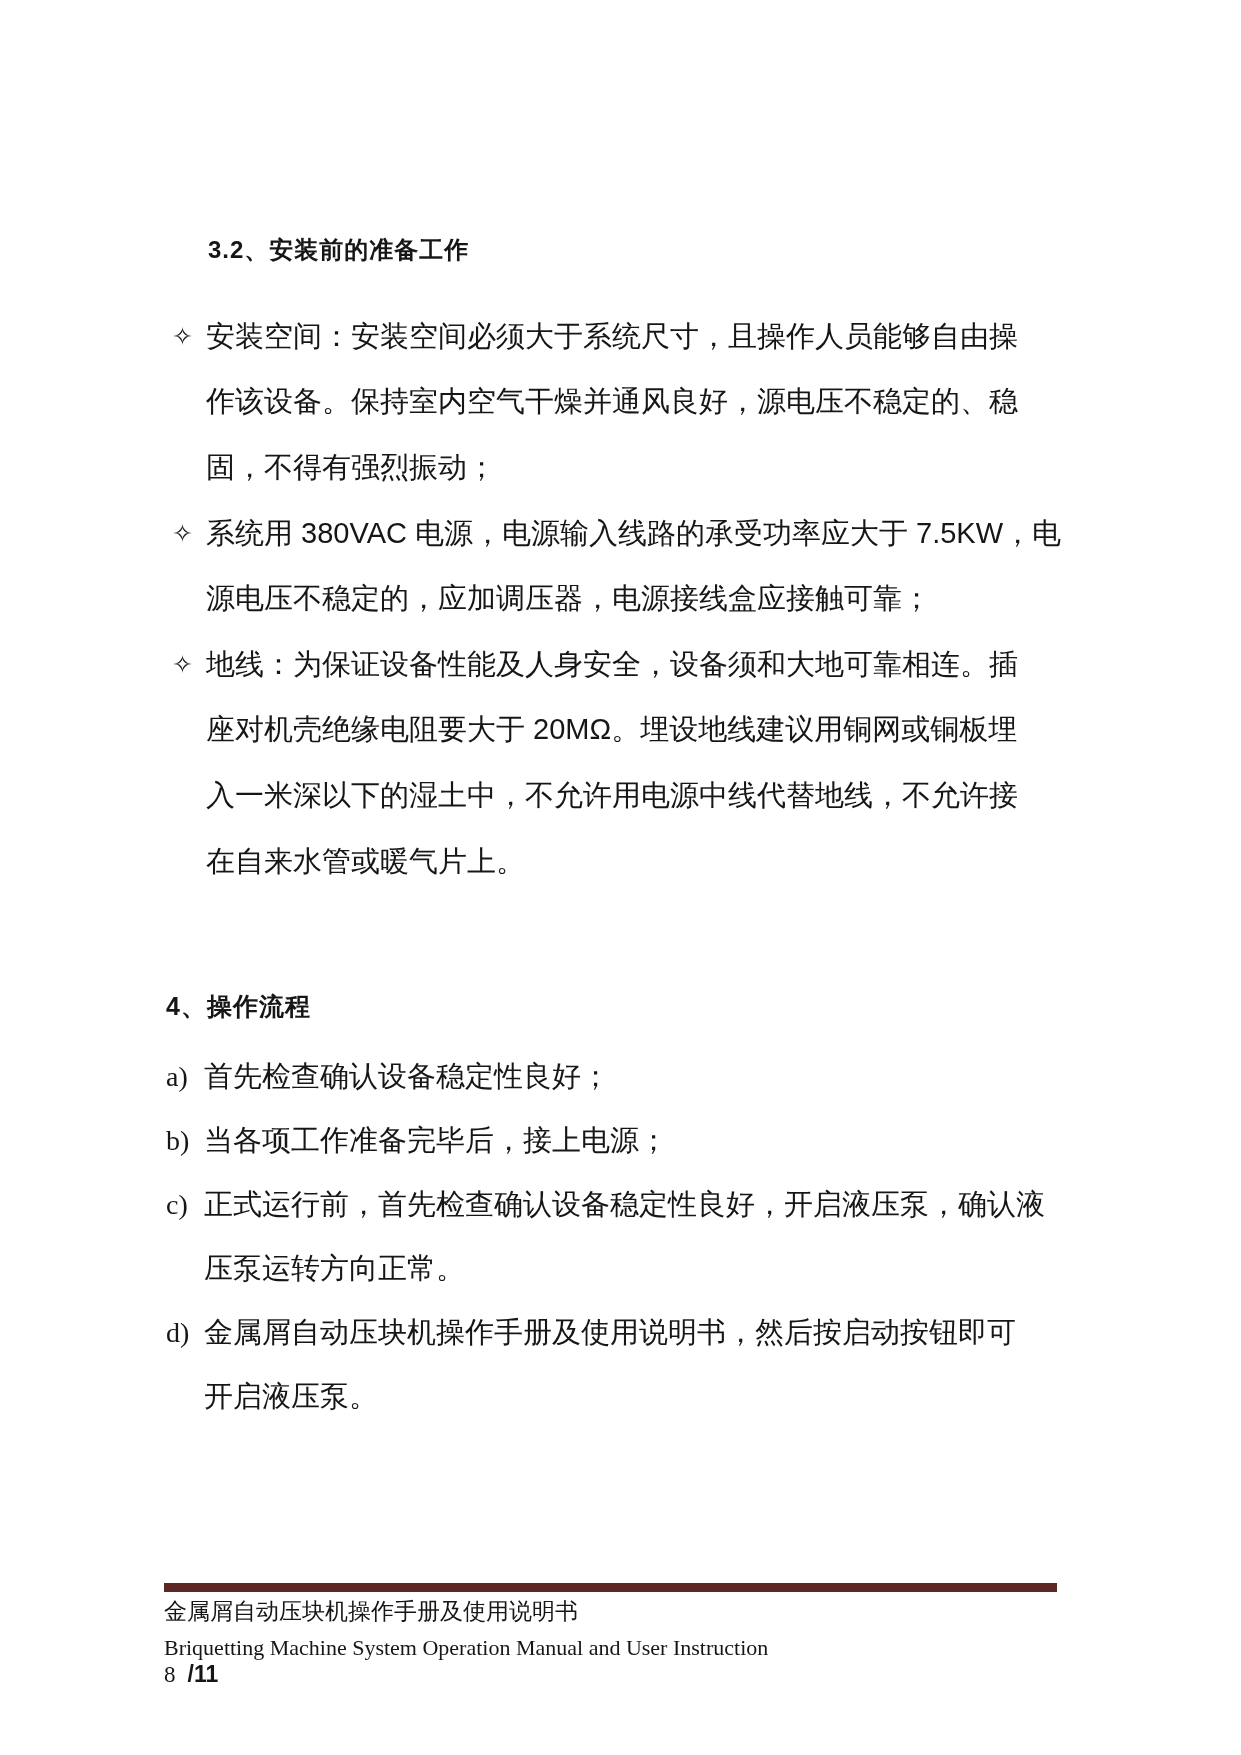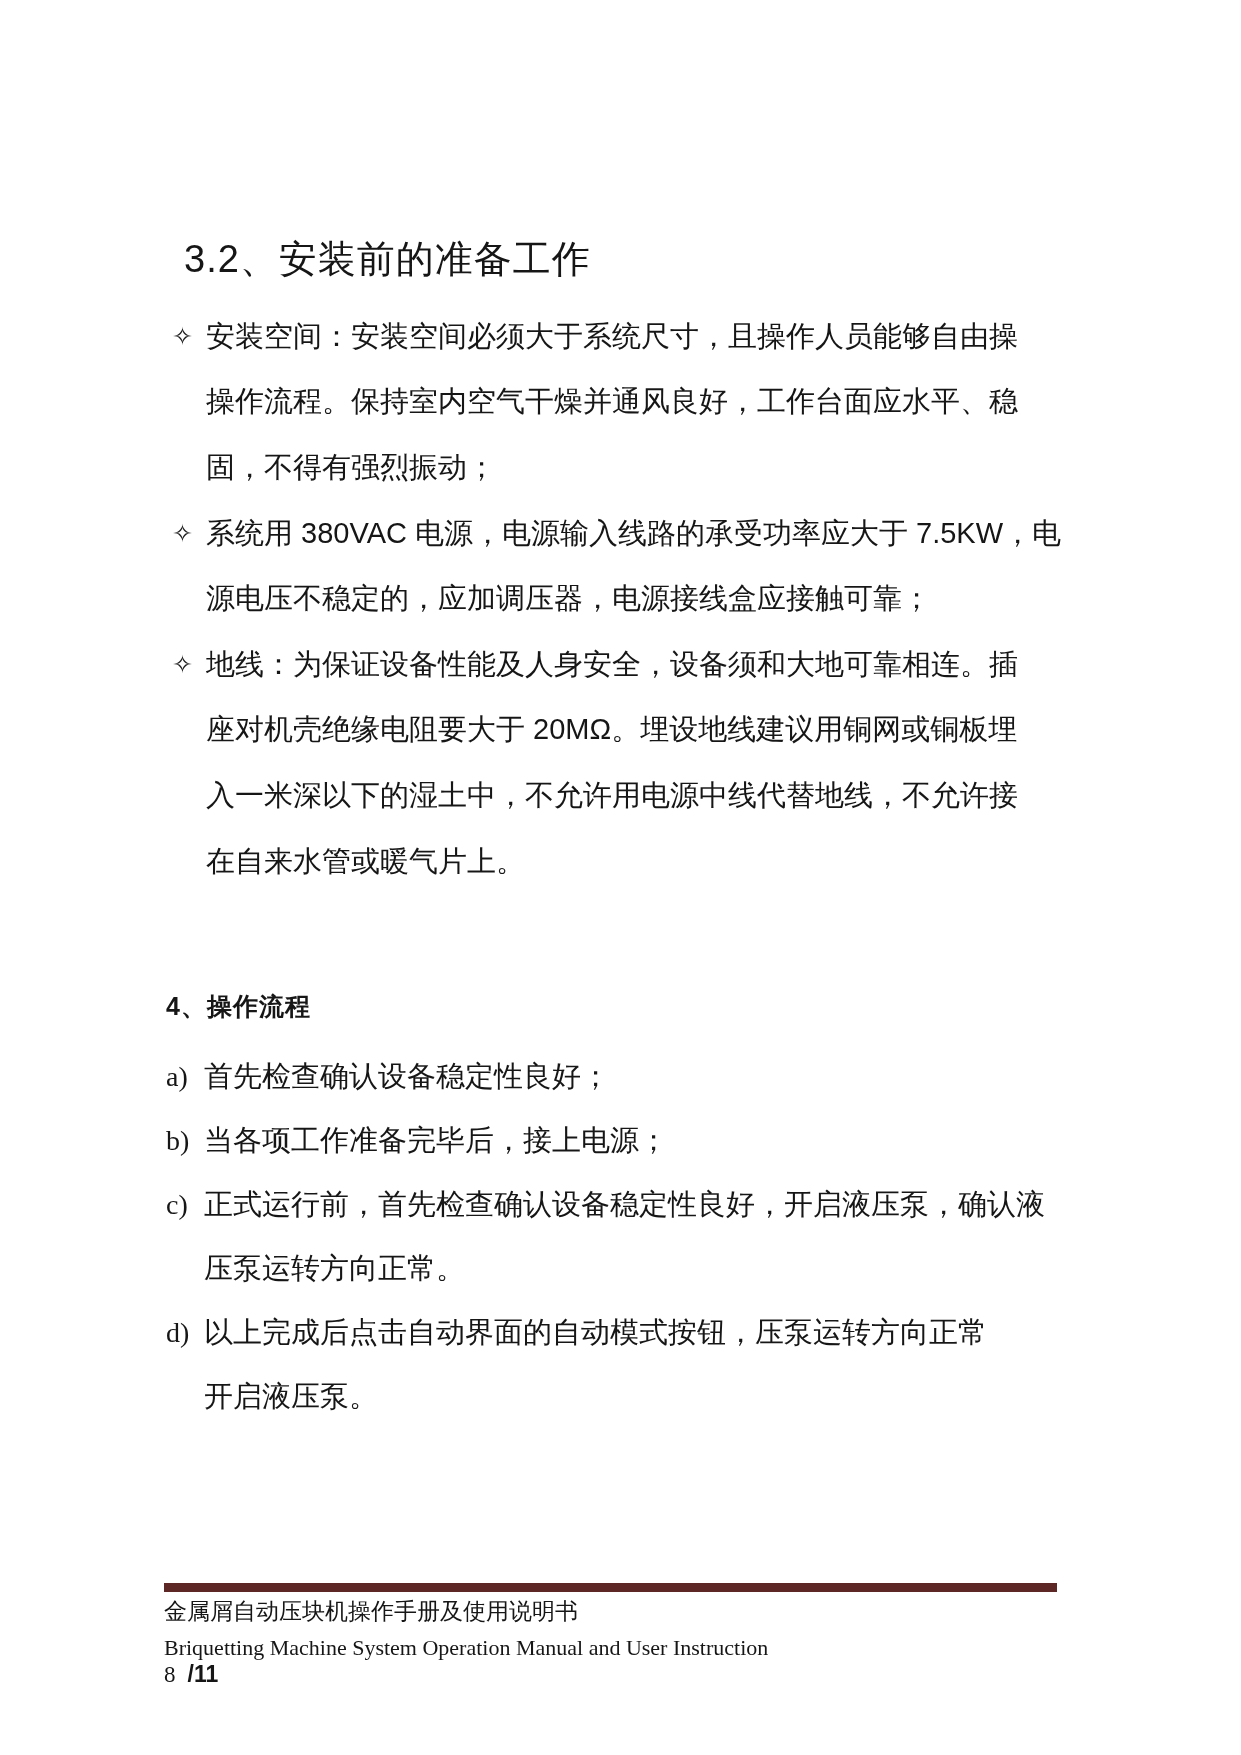--- a/index.html
+++ b/index.html
@@ -11,24 +11,24 @@
     position: relative;
     overflow: hidden;
     font-family: "Liberation Sans", sans-serif;
     color: #161616;
   }
   .page { position: absolute; inset: 0; }
 
   
   .h-sub {
     position: absolute;
-    left: 184px;
+    left: 208px;
     top: 234px;
-    font-size: 38px;
-    font-weight: 400;
+    font-size: 24px;
+    font-weight: 700;
     letter-spacing: 1px;
     white-space: nowrap;
   }
   .bullets {
     position: absolute;
     left: 172px;
     top: 304px;
     width: 905px;
   }
   .bline {
@@ -124,21 +124,21 @@
 
   <div class="h-sub">3.2、安装前的准备工作</div>
 
   <div class="bullets">
 
     <div class="bline">
       <span class="marker">✧</span>
       <span class="txt">安装空间：安装空间必须大于系统尺寸，且操作人员能够自由操</span>
     </div>
     <div class="bline cont">
-      <span class="txt">操作流程。保持室内空气干燥并通风良好，工作台面应水平、稳</span>
+      <span class="txt">作该设备。保持室内空气干燥并通风良好，源电压不稳定的、稳</span>
     </div>
     <div class="bline cont">
       <span class="txt">固，不得有强烈振动；</span>
     </div>
 
     <div class="bline">
       <span class="marker">✧</span>
       <span class="txt">系统用 380VAC 电源，电源输入线路的承受功率应大于 7.5KW，电</span>
     </div>
     <div class="bline cont">
@@ -178,21 +178,21 @@
     <div class="oline">
       <span class="omarker">c)</span>
       <span class="txt">正式运行前，首先检查确认设备稳定性良好，开启液压泵，确认液</span>
     </div>
     <div class="oline cont">
       <span class="txt">压泵运转方向正常。</span>
     </div>
 
     <div class="oline">
       <span class="omarker">d)</span>
-      <span class="txt">以上完成后点击自动界面的自动模式按钮，压泵运转方向正常</span>
+      <span class="txt">金属屑自动压块机操作手册及使用说明书，然后按启动按钮即可</span>
     </div>
     <div class="oline cont">
       <span class="txt">开启液压泵。</span>
     </div>
 
   </div>
 
   <div class="footer">
     <div class="footer-rule"></div>
     <div class="footer-zh">金属屑自动压块机操作手册及使用说明书</div>

